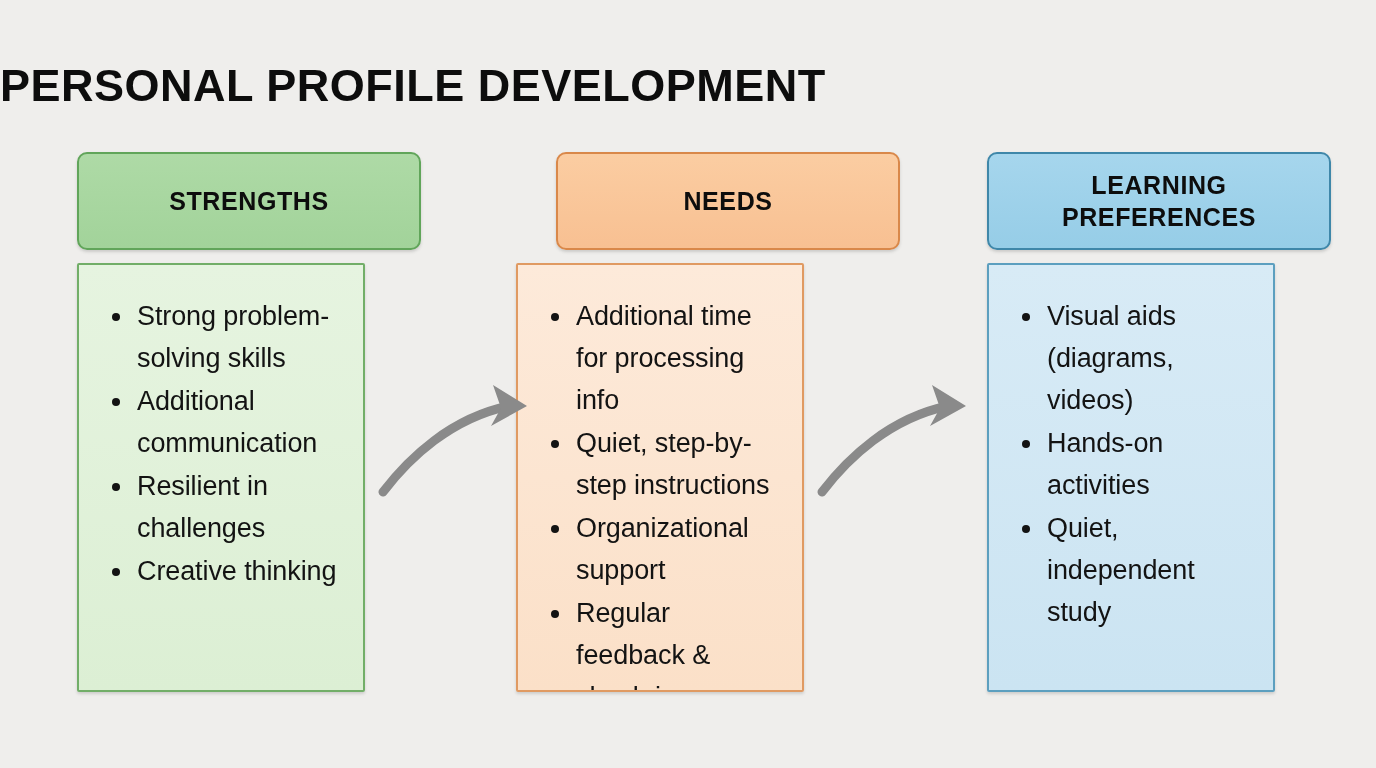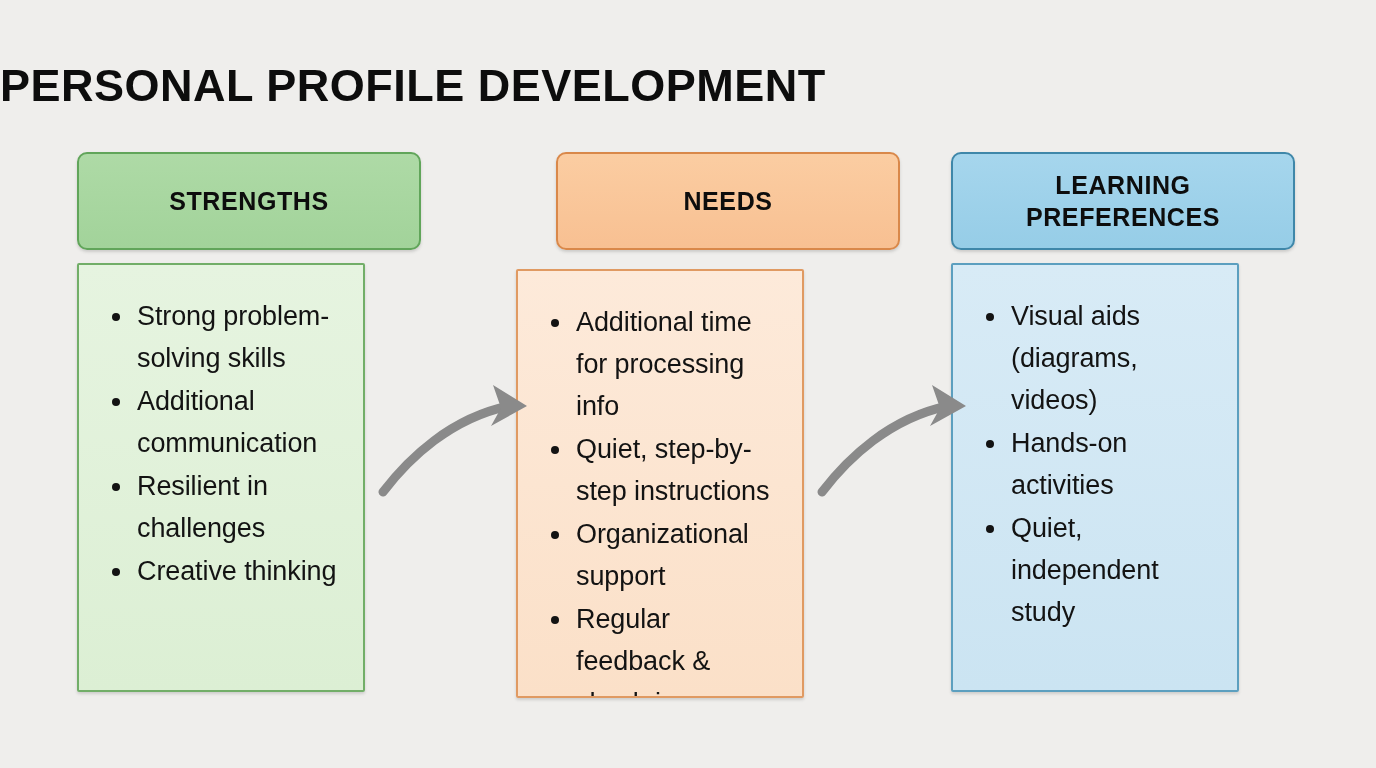--- a/index.html
+++ b/index.html
@@ -40,21 +40,21 @@
     height: 545px;
   }
   .column {
     position: absolute;
     top: 0;
     width: 344px;
     height: 540px;
   }
   .column.col-0 { left: 77px; }
   .column.col-1 { left: 516px; }
-  .column.col-2 { left: 951px; }
+  .column.col-2 { left: 987px; }
 
   
   .card-header {
     position: absolute;
     top: 0;
     left: 0;
     width: 344px;
     height: 98px;
     box-sizing: border-box;
     border-radius: 10px;
@@ -114,21 +114,21 @@
     height: 8px;
     border-radius: 50%;
     background: #131313;
   }
 
   
   .theme-green .card-header { background: linear-gradient(180deg,#aedaa6 0%,#a2d39a 100%); border-color: #61a55a; }
   .theme-green .card-body   { background: linear-gradient(180deg,#e6f4e0 0%,#dcefd4 100%); border-color: #72ae68; }
 
   .theme-orange .card-header { background: linear-gradient(180deg,#fbcda2 0%,#f8c092 100%); border-color: #d9884a; margin-left: 40px; }
-  .theme-orange .card-body   { background: linear-gradient(180deg,#fdeada 0%,#fbe0c8 100%); border-color: #e09a62; margin-top: 6px; }
+  .theme-orange .card-body   { background: linear-gradient(180deg,#fdeada 0%,#fbe0c8 100%); border-color: #e09a62; }
 
   .theme-blue .card-header { background: linear-gradient(180deg,#a6d6ed 0%,#96cde7 100%); border-color: #3f87a9; }
   .theme-blue .card-body   { background: linear-gradient(180deg,#d8ebf6 0%,#cbe4f2 100%); border-color: #5c9fbf; }
 
   
   .connector-arrow {
     position: absolute;
     top: 380px;
     width: 180px;
     height: 130px;

